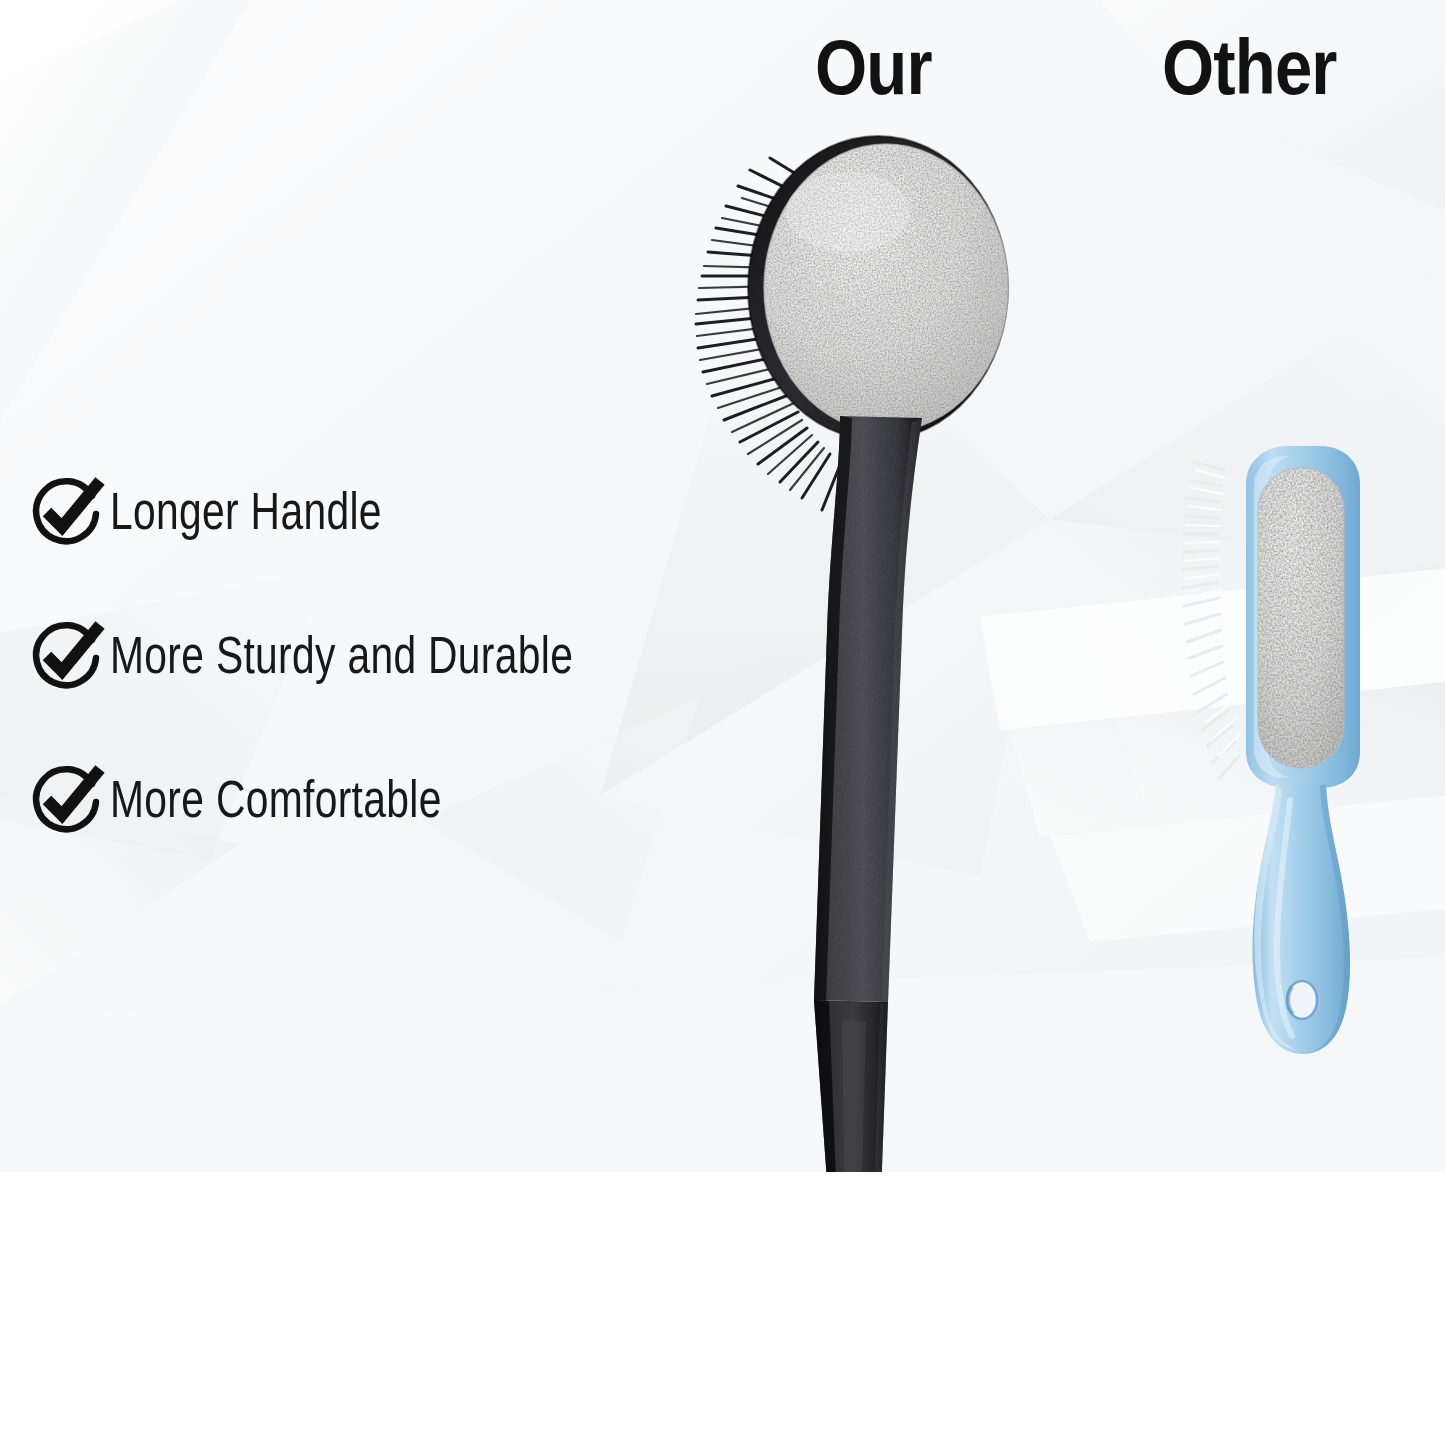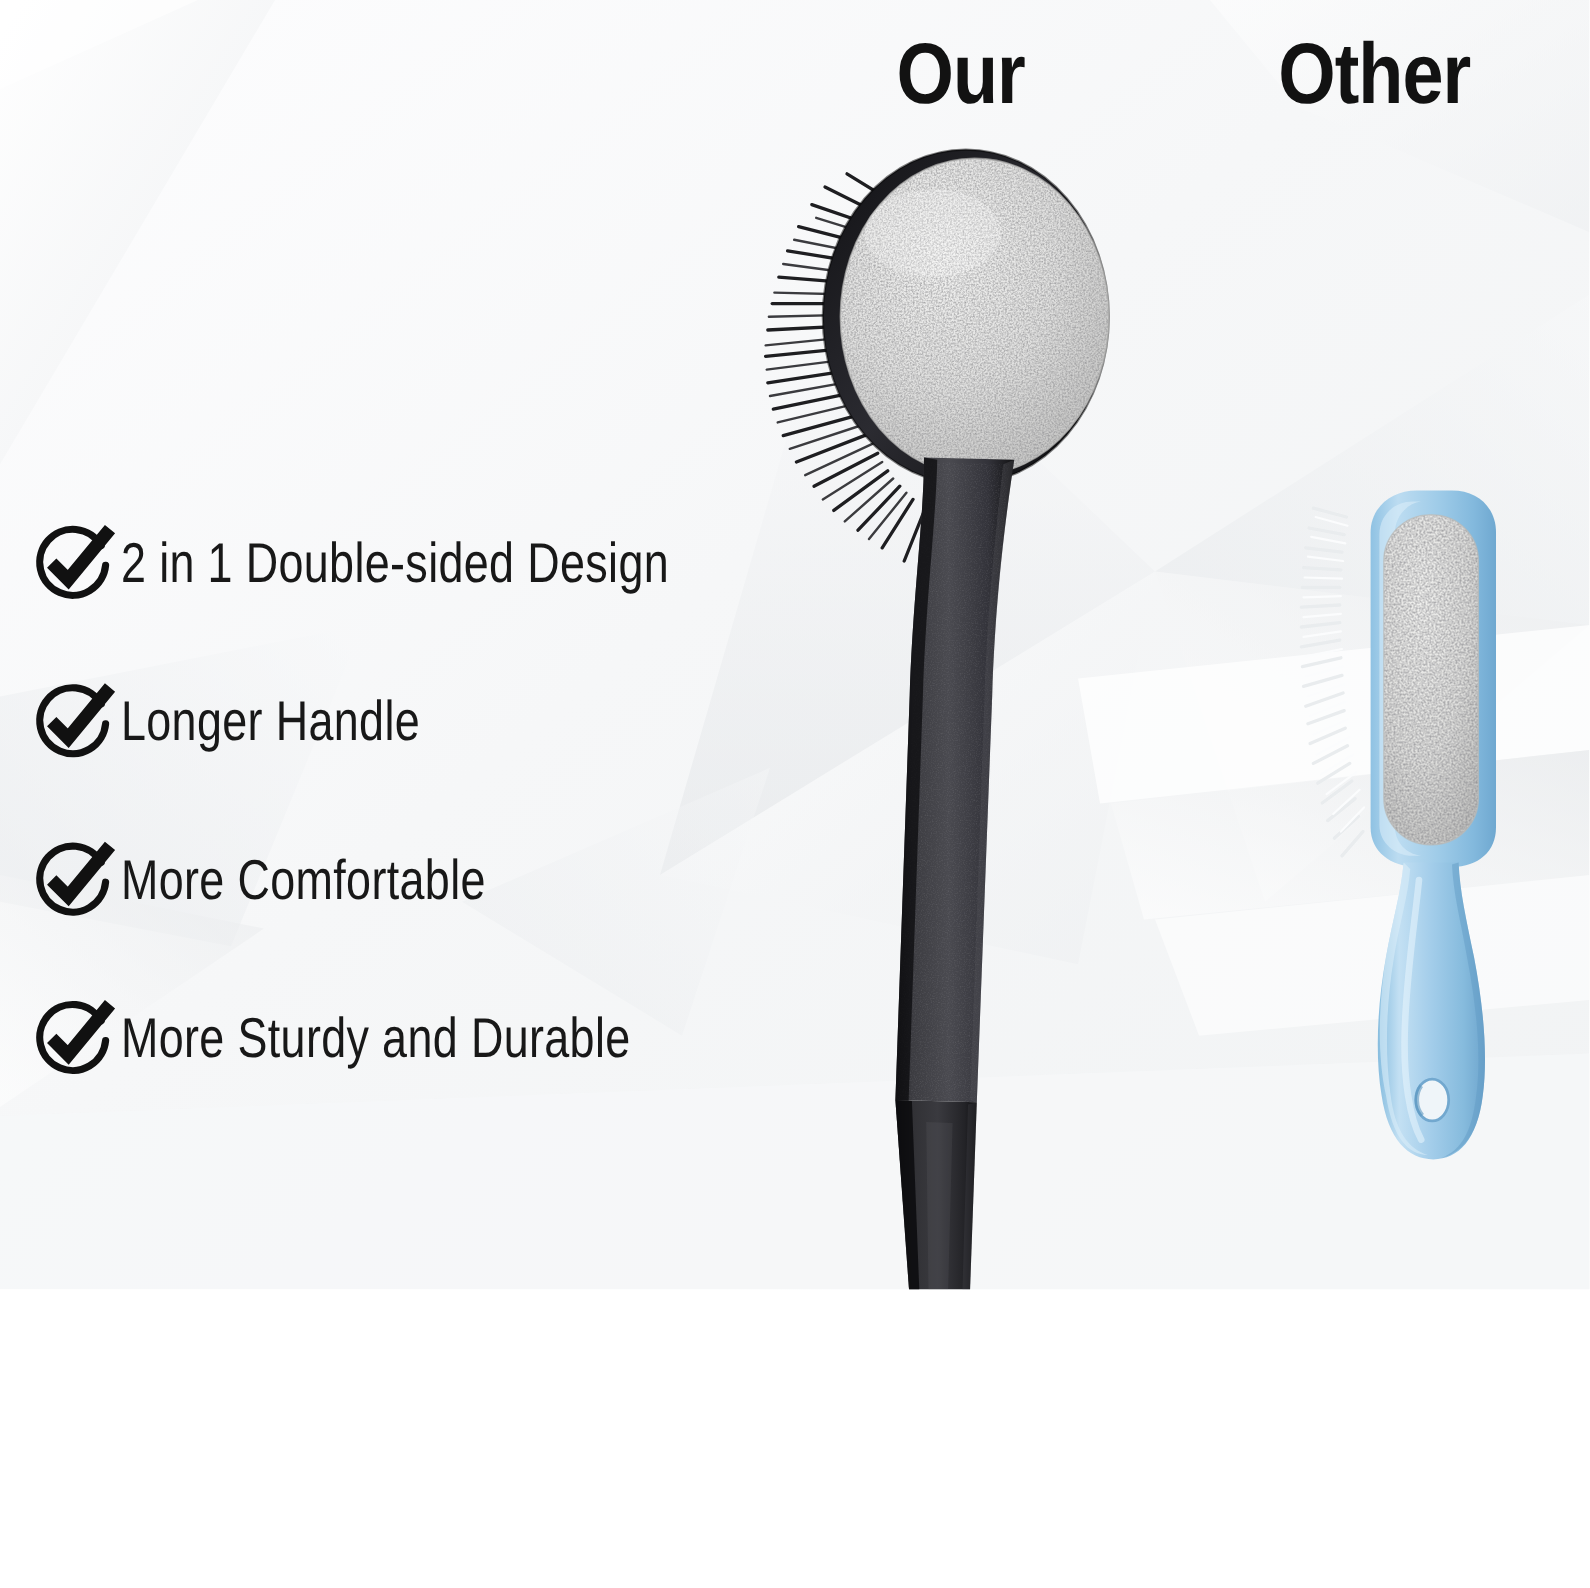--- a/index.html
+++ b/index.html
@@ -110,59 +110,50 @@
     <polygon points="1100,0 1445,0 1445,260 1180,120" fill="url(#fA)" opacity=".5"></polygon>
 
     <polygon points="0,1250 1445,1180 1445,1444 0,1444" fill="#f7f8f9" opacity=".7"></polygon>
   </svg>
 
   <div class="hdr" id="hdr-our">Our</div>
   <div class="hdr" id="hdr-other">Other</div>
 
   <div id="feature-list">
 
-    <div class="feature-row">
-      <span class="check-icon">
-        <svg viewBox="0 0 72 72">
-          <path d="M62 20 A30 30 0 1 0 66 38" fill="none" stroke="#111" stroke-width="6.5" stroke-linecap="round"></path>
-          <path d="M17 36 L32 51 L70 5" fill="none" stroke="#111" stroke-width="12" stroke-linejoin="miter" stroke-linecap="butt"></path>
-        </svg>
-      </span>
-      <span class="feature-label">2 in 1 Double-sided Design</span>
-    </div>
 
     <div class="feature-row">
       <span class="check-icon">
         <svg viewBox="0 0 72 72">
           <path d="M62 20 A30 30 0 1 0 66 38" fill="none" stroke="#111" stroke-width="6.5" stroke-linecap="round"></path>
           <path d="M17 36 L32 51 L70 5" fill="none" stroke="#111" stroke-width="12" stroke-linejoin="miter" stroke-linecap="butt"></path>
         </svg>
       </span>
       <span class="feature-label">Longer Handle</span>
     </div>
 
 
     <div class="feature-row">
       <span class="check-icon">
         <svg viewBox="0 0 72 72">
           <path d="M62 20 A30 30 0 1 0 66 38" fill="none" stroke="#111" stroke-width="6.5" stroke-linecap="round"></path>
           <path d="M17 36 L32 51 L70 5" fill="none" stroke="#111" stroke-width="12" stroke-linejoin="miter" stroke-linecap="butt"></path>
         </svg>
       </span>
-      <span class="feature-label">More Comfortable</span>
+      <span class="feature-label">More Sturdy and Durable</span>
     </div>
 
     <div class="feature-row">
       <span class="check-icon">
         <svg viewBox="0 0 72 72">
           <path d="M62 20 A30 30 0 1 0 66 38" fill="none" stroke="#111" stroke-width="6.5" stroke-linecap="round"></path>
           <path d="M17 36 L32 51 L70 5" fill="none" stroke="#111" stroke-width="12" stroke-linejoin="miter" stroke-linecap="butt"></path>
         </svg>
       </span>
-      <span class="feature-label">More Sturdy and Durable</span>
+      <span class="feature-label">More Comfortable</span>
     </div>
 
   </div>
 
   <div class="product" id="our-product">
     <svg viewBox="0 0 400 1330" width="400" height="1330">
       <defs>
 
         <radialGradient id="pumiceG" cx="38%" cy="30%" r="78%">
           <stop offset="0%" stop-color="#f2f2f1"></stop>

